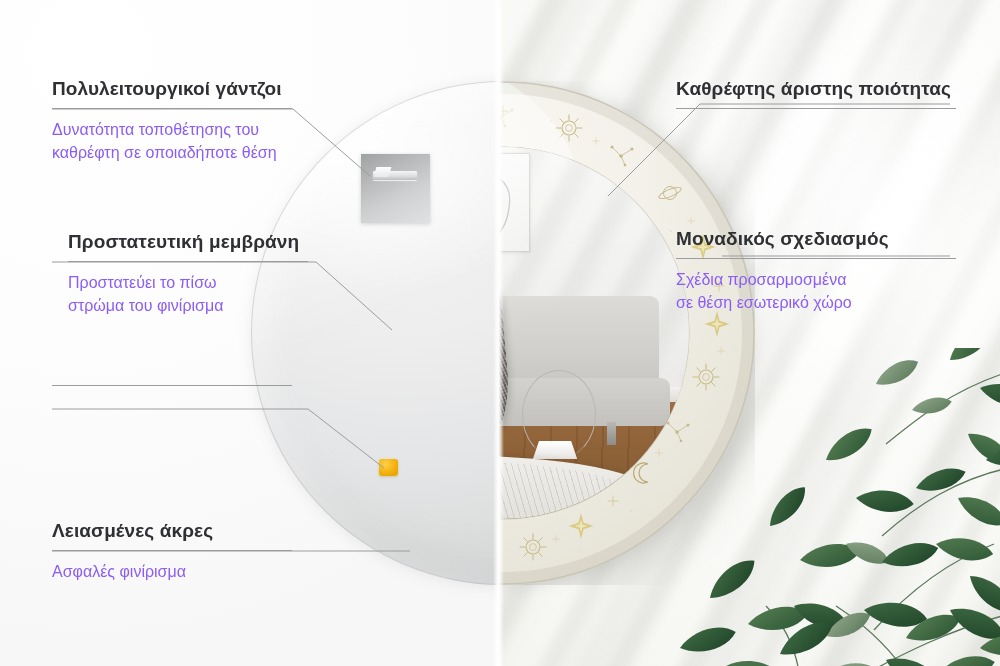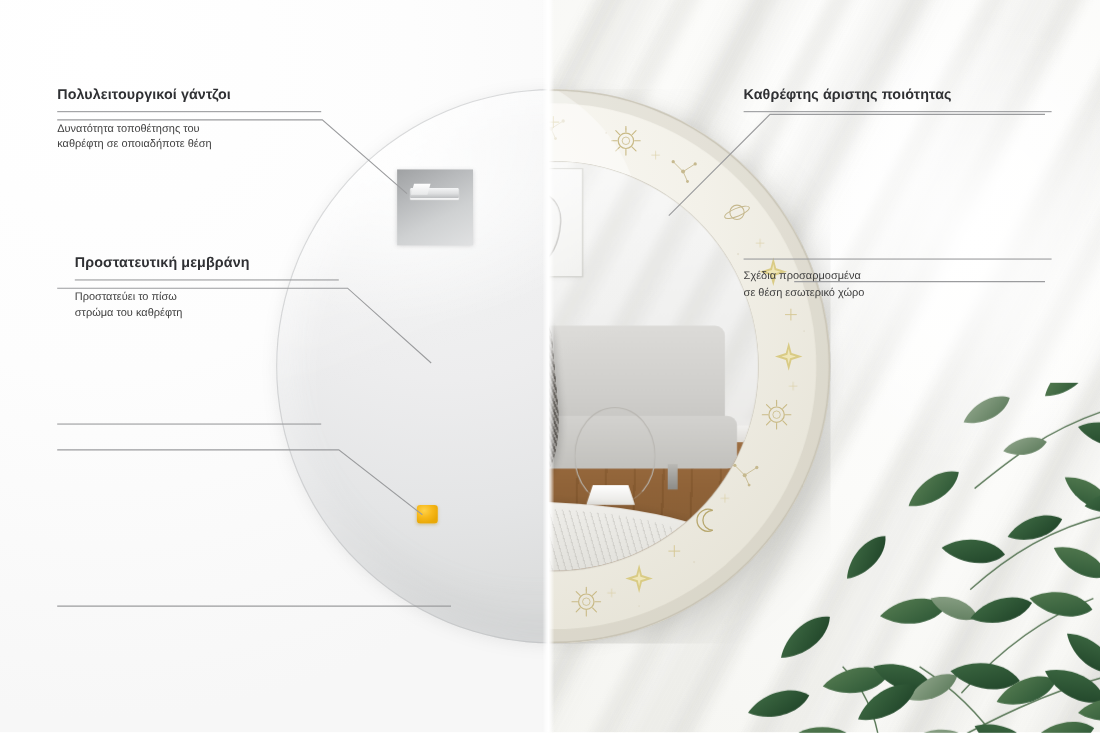--- a/index.html
+++ b/index.html
@@ -336,35 +336,35 @@
     pointer-events: none;
   }
   .foliage svg { width: 100%; height: 100%; }
 
   
   .callout {
     position: absolute;
     z-index: 9;
   }
   .callout .c-title {
-    font-size: 13px;
+    font-size: 19px;
     font-weight: 700;
     color: #2f3033;
     letter-spacing: .1px;
     line-height: 1.2;
     white-space: nowrap;
   }
   .callout .c-rule {
     height: 1px;
     background: #9b9c9e;
     margin: 7px 0 9px 0;
   }
   .callout .c-desc {
-    font-size: 10px;
-    color: #404040;
+    font-size: 16px;
+    color: #8b5cf6;
     line-height: 1.48;
     font-weight: 400;
   }
   .callout.left  { text-align: left;  }
   .callout.right { text-align: left; }
 
   
   .leaders {
     position: absolute;
     inset: 0;
@@ -658,32 +658,38 @@
     <div class="c-title">Πολυλειτουργικοί γάντζοι</div>
     <div class="c-rule"></div>
     <div class="c-desc" style="white-space:pre-line">Δυνατότητα τοποθέτησης του
 καθρέφτη σε οποιαδήποτε θέση</div>
   </div>
 
   <div class="callout left" style="left:68px; top:231px; width:240px;">
     <div class="c-title">Προστατευτική μεμβράνη</div>
     <div class="c-rule"></div>
     <div class="c-desc" style="white-space:pre-line">Προστατεύει το πίσω
-στρώμα του καθρέφτη</div>
+στρώμα του φινίρισμα</div>
   </div>
 
   <div class="callout left" style="left:52px; top:378px; width:240px;">
     <div class="c-rule"></div>
   </div>
 
+  <div class="callout left" style="left:52px; top:520px; width:240px;">
+    <div class="c-title">Λειασμένες άκρες</div>
+    <div class="c-rule"></div>
+    <div class="c-desc" style="white-space:pre-line">Ασφαλές φινίρισμα</div>
+  </div>
 
   <div class="callout right" style="right:44px; top:78px; width:280px;">
     <div class="c-title">Καθρέφτης άριστης ποιότητας</div>
     <div class="c-rule"></div>
   </div>
 
   <div class="callout right" style="right:44px; top:228px; width:280px;">
+    <div class="c-title">Μοναδικός σχεδιασμός</div>
     <div class="c-rule"></div>
     <div class="c-desc" style="white-space:pre-line">Σχέδια προσαρμοσμένα
 σε θέση εσωτερικό χώρο</div>
   </div>
 
 </div>
 
 </body></html>

